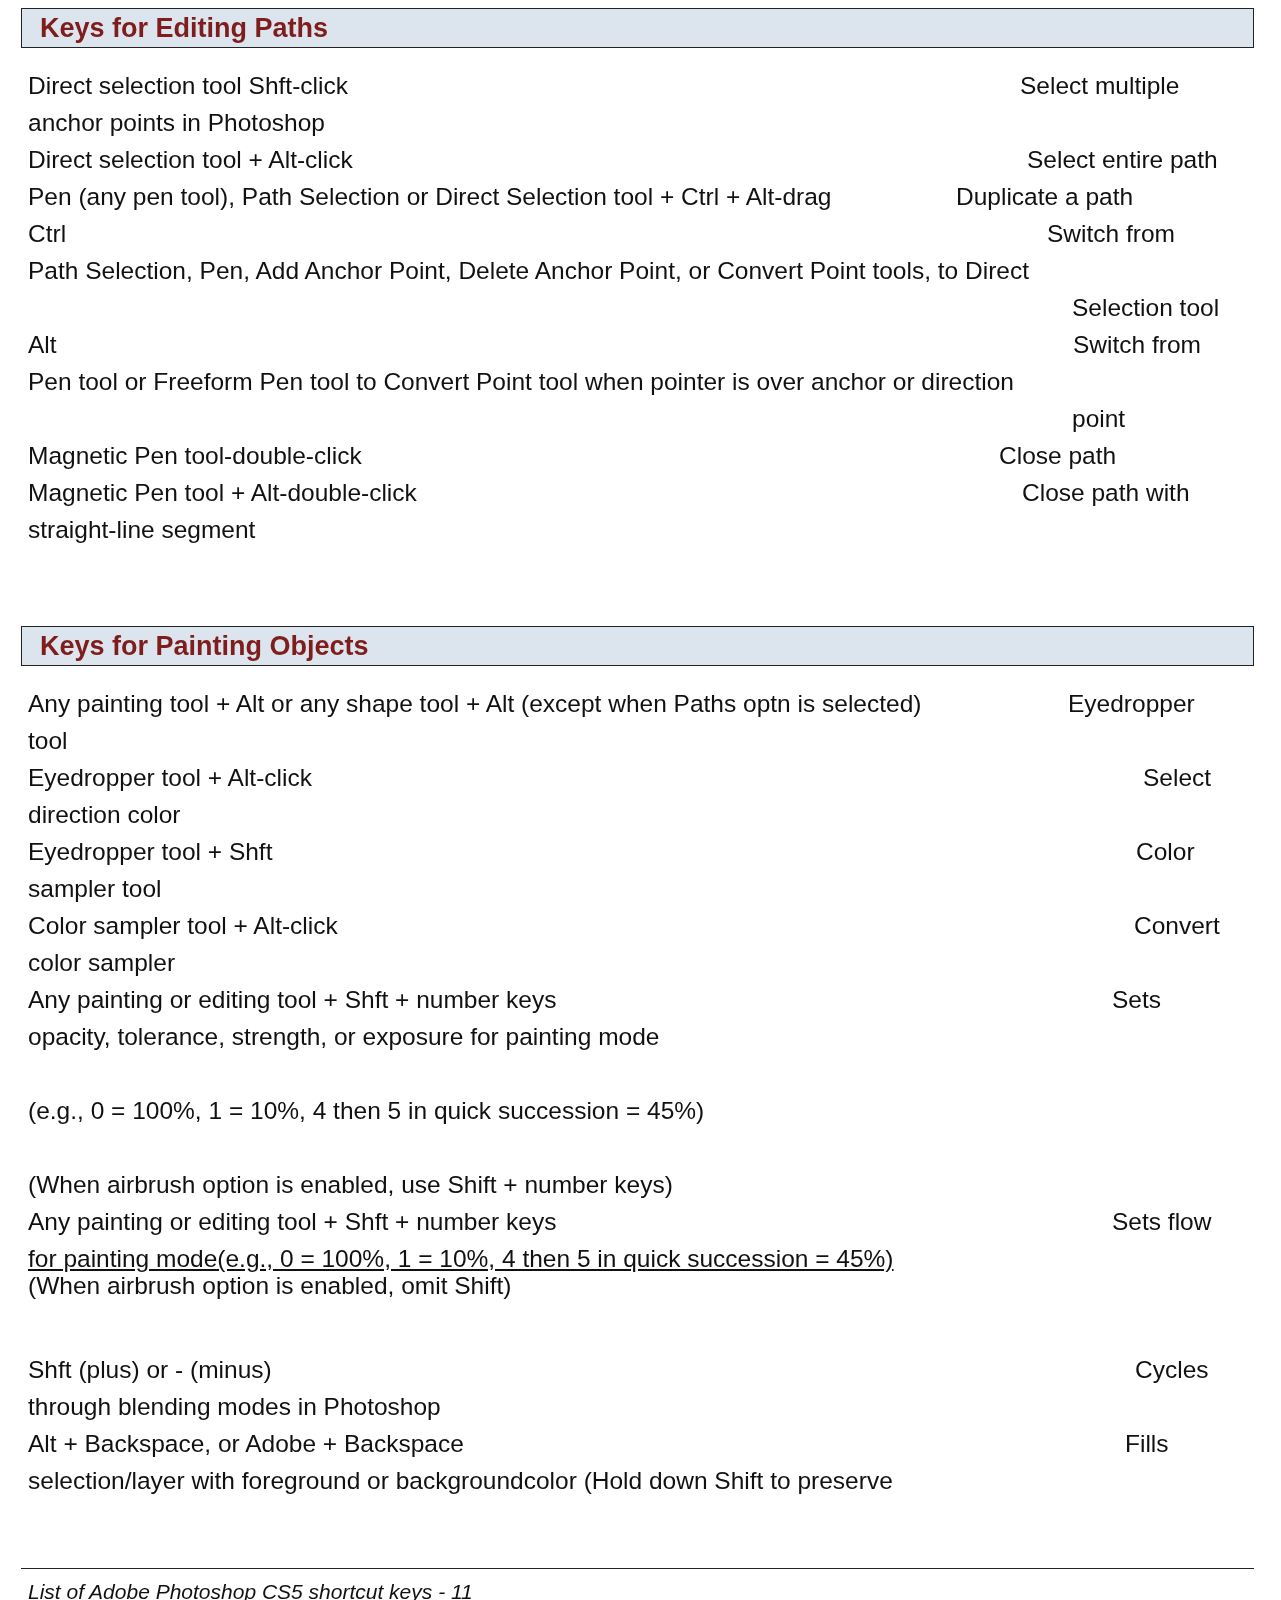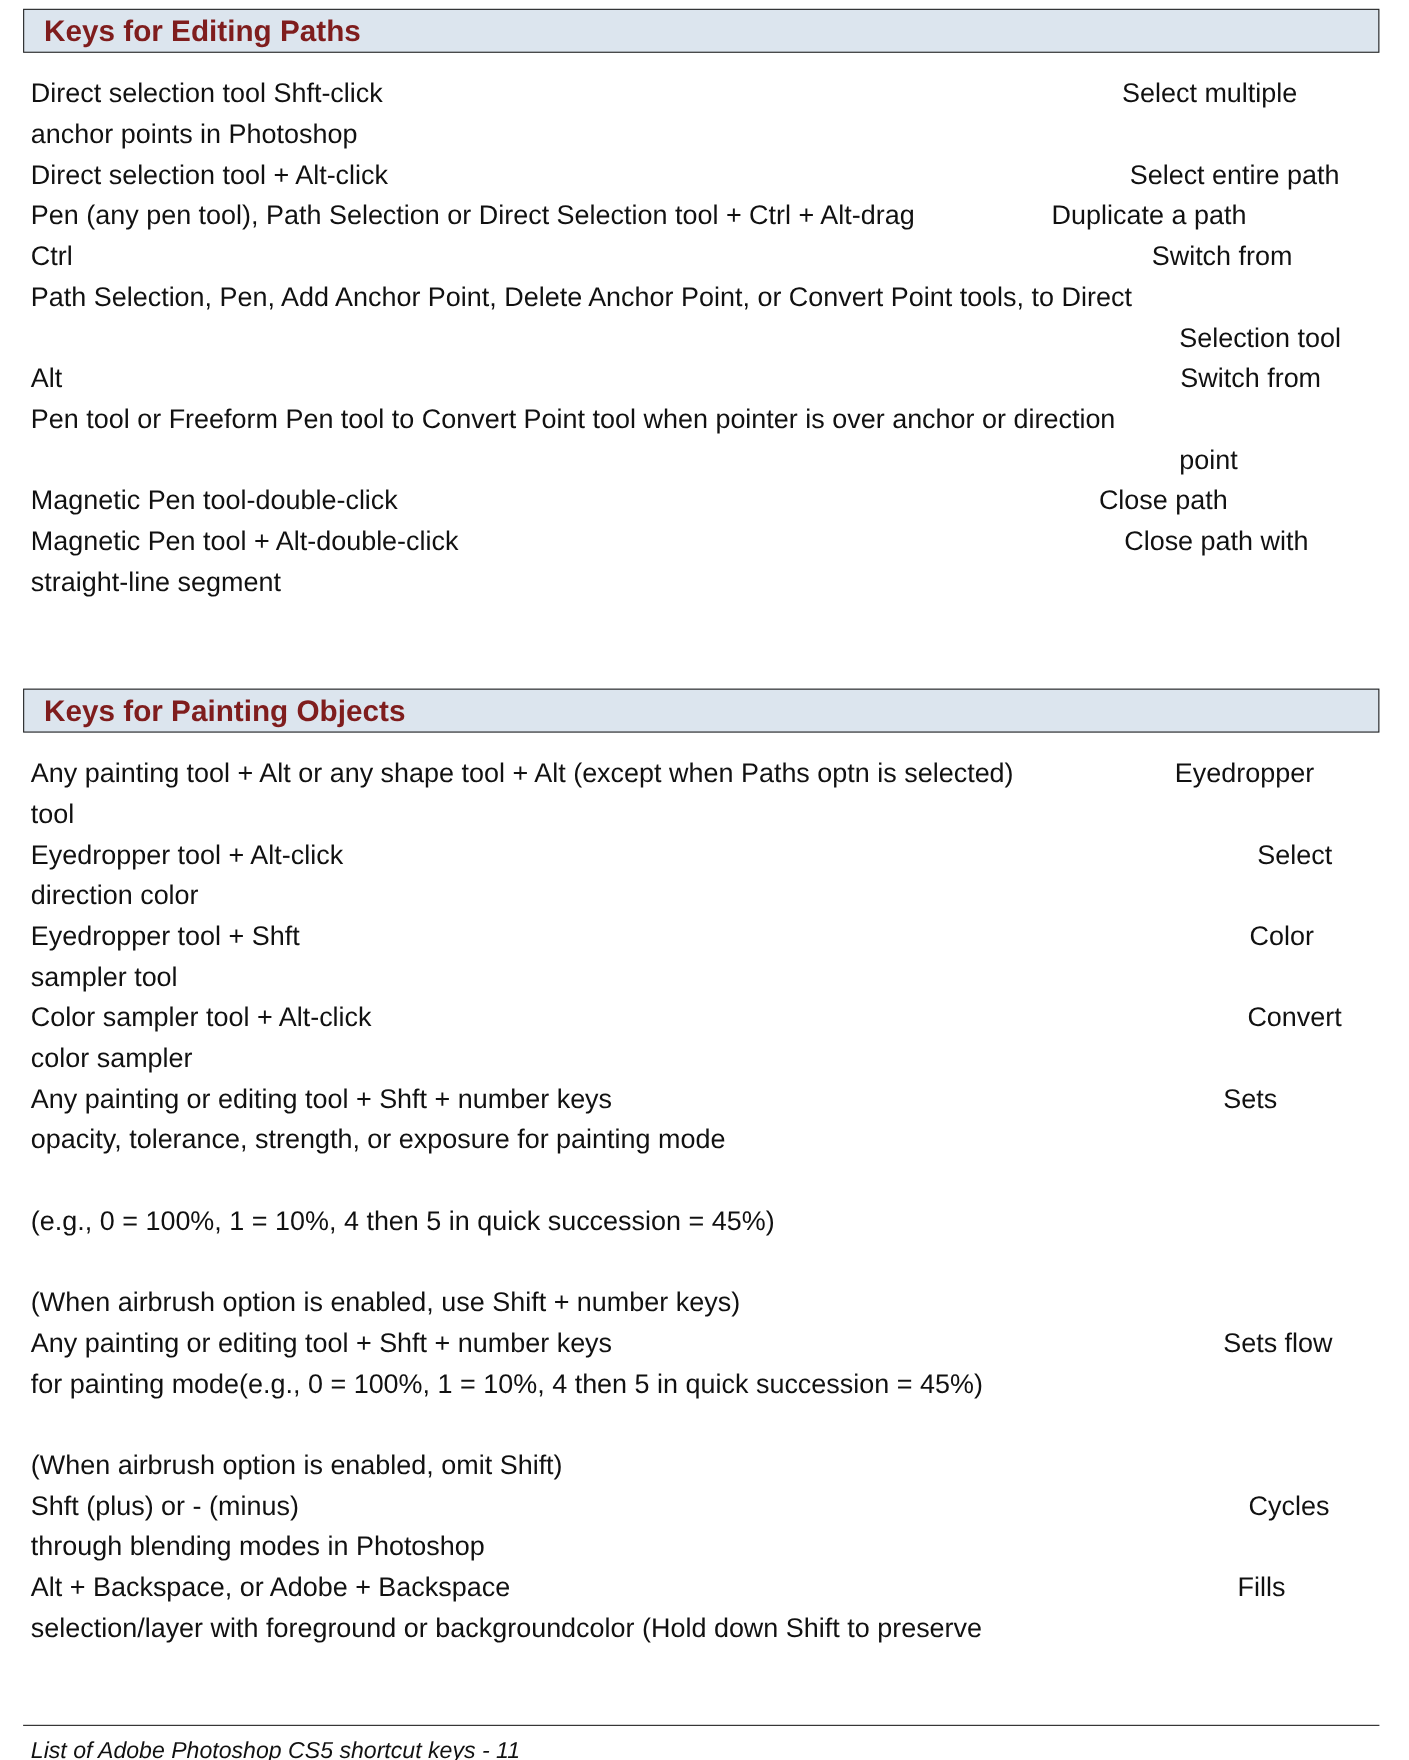--- a/index.html
+++ b/index.html
@@ -61,22 +61,22 @@
       <div class="line" style="left: 28px; top: 911px;">Color sampler tool + Alt-click</div>
       <div class="line" style="left: 1134px; top: 911px;">Convert</div>
       <div class="line" style="left: 28px; top: 948px;">color sampler</div>
       <div class="line" style="left: 28px; top: 985px;">Any painting or editing tool + Shft + number keys</div>
       <div class="line" style="left: 1112px; top: 985px;">Sets</div>
       <div class="line" style="left: 28px; top: 1022px;">opacity, tolerance, strength, or exposure for painting mode</div>
       <div class="line" style="left: 28px; top: 1096px;">(e.g., 0 = 100%, 1 = 10%, 4 then 5 in quick succession = 45%)</div>
       <div class="line" style="left: 28px; top: 1170px;">(When airbrush option is enabled, use Shift + number keys)</div>
       <div class="line" style="left: 28px; top: 1207px;">Any painting or editing tool + Shft + number keys</div>
       <div class="line" style="left: 1112px; top: 1207px;">Sets flow</div>
-      <div class="line" style="left: 28px; top: 1244px;">for painting mode(e.g., 0 = 100%, 1 = 10%, 4 then 5 in quick succession = 45%)</div>
-      <div class="line" style="left: 28px; top: 1318px;">(When airbrush option is enabled, omit Shift)</div>
+      <div class="line" style="left: 28px; top: 1244px; text-decoration: underline;">for painting mode(e.g., 0 = 100%, 1 = 10%, 4 then 5 in quick succession = 45%)</div>
+      <div class="line" style="left: 28px; top: 1271px;">(When airbrush option is enabled, omit Shift)</div>
       <div class="line" style="left: 28px; top: 1355px;">Shft (plus) or - (minus)</div>
       <div class="line" style="left: 1135px; top: 1355px;">Cycles</div>
       <div class="line" style="left: 28px; top: 1392px;">through blending modes in Photoshop</div>
       <div class="line" style="left: 28px; top: 1429px;">Alt + Backspace, or Adobe + Backspace</div>
       <div class="line" style="left: 1125px; top: 1429px;">Fills</div>
       <div class="line" style="left: 28px; top: 1466px;">selection/layer with foreground or backgroundcolor (Hold down Shift to preserve</div>
     </div>
 
   <div class="footer-rule"></div>
   <div class="footer-text">List of Adobe Photoshop CS5 shortcut keys - 11</div>

